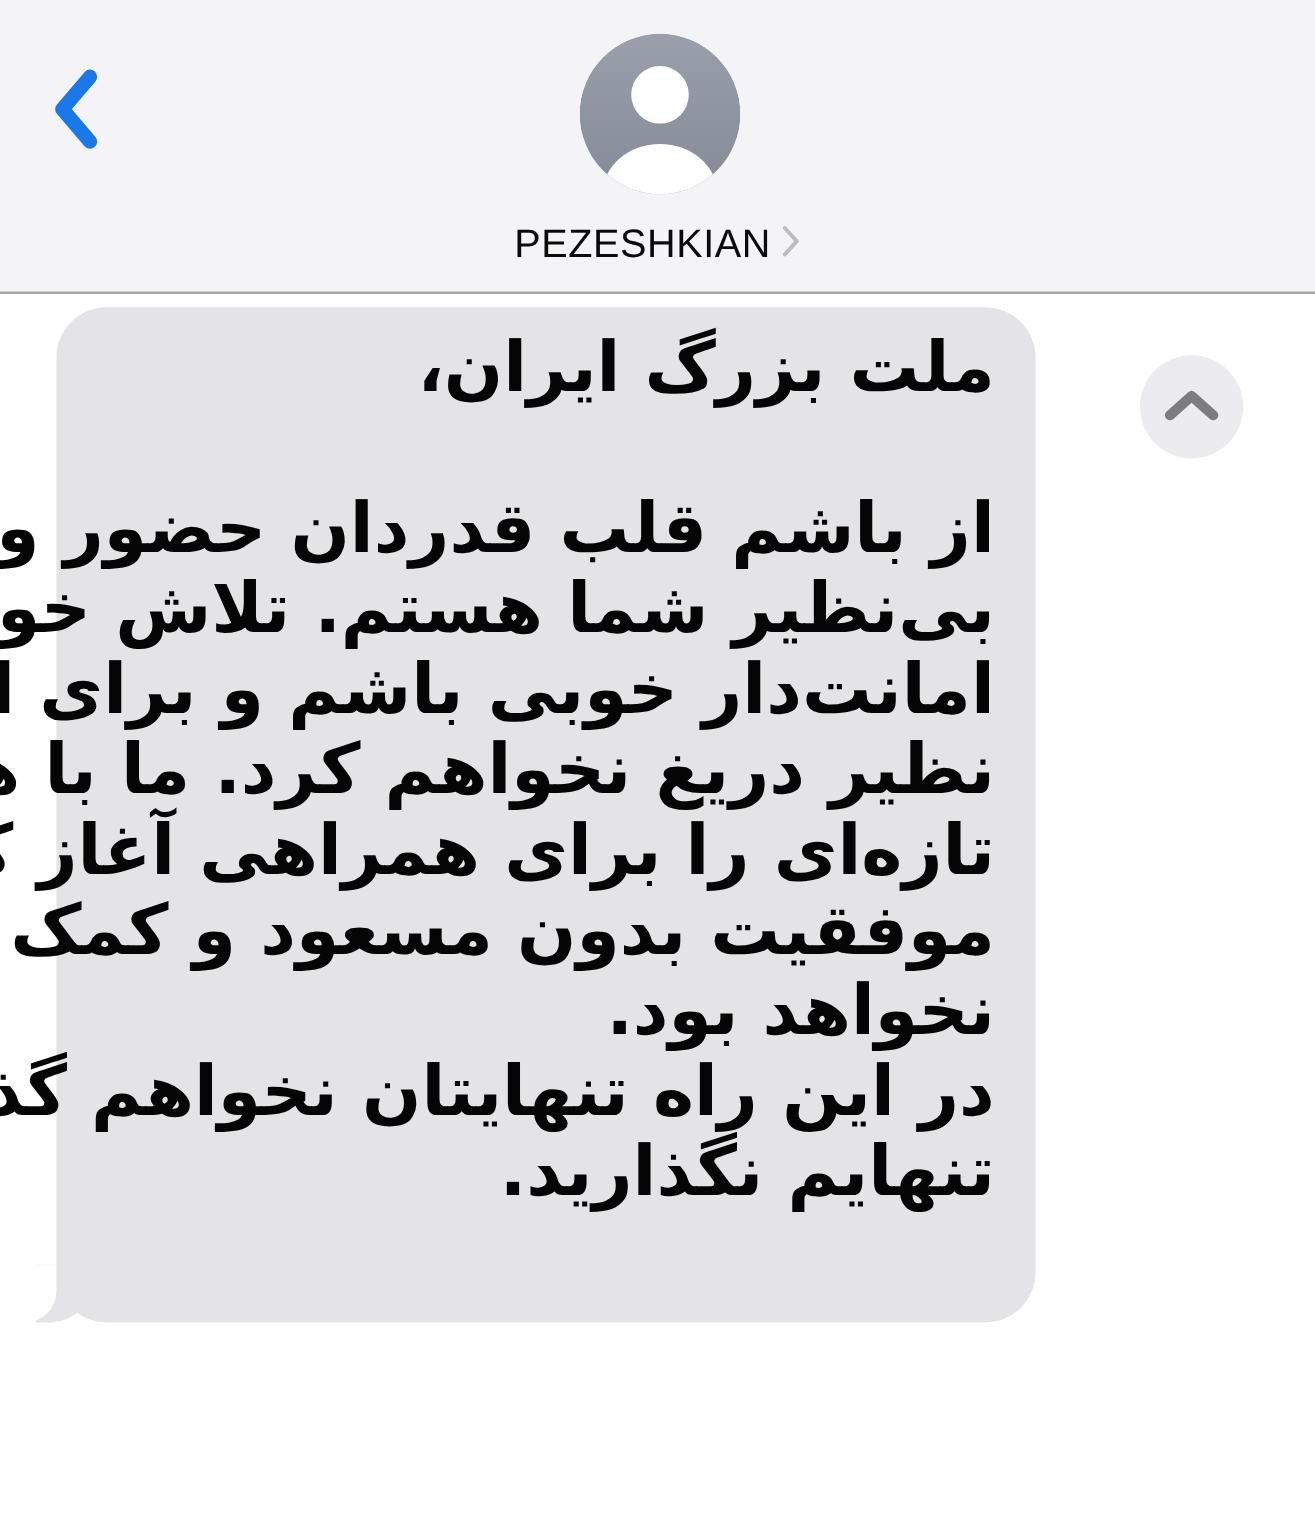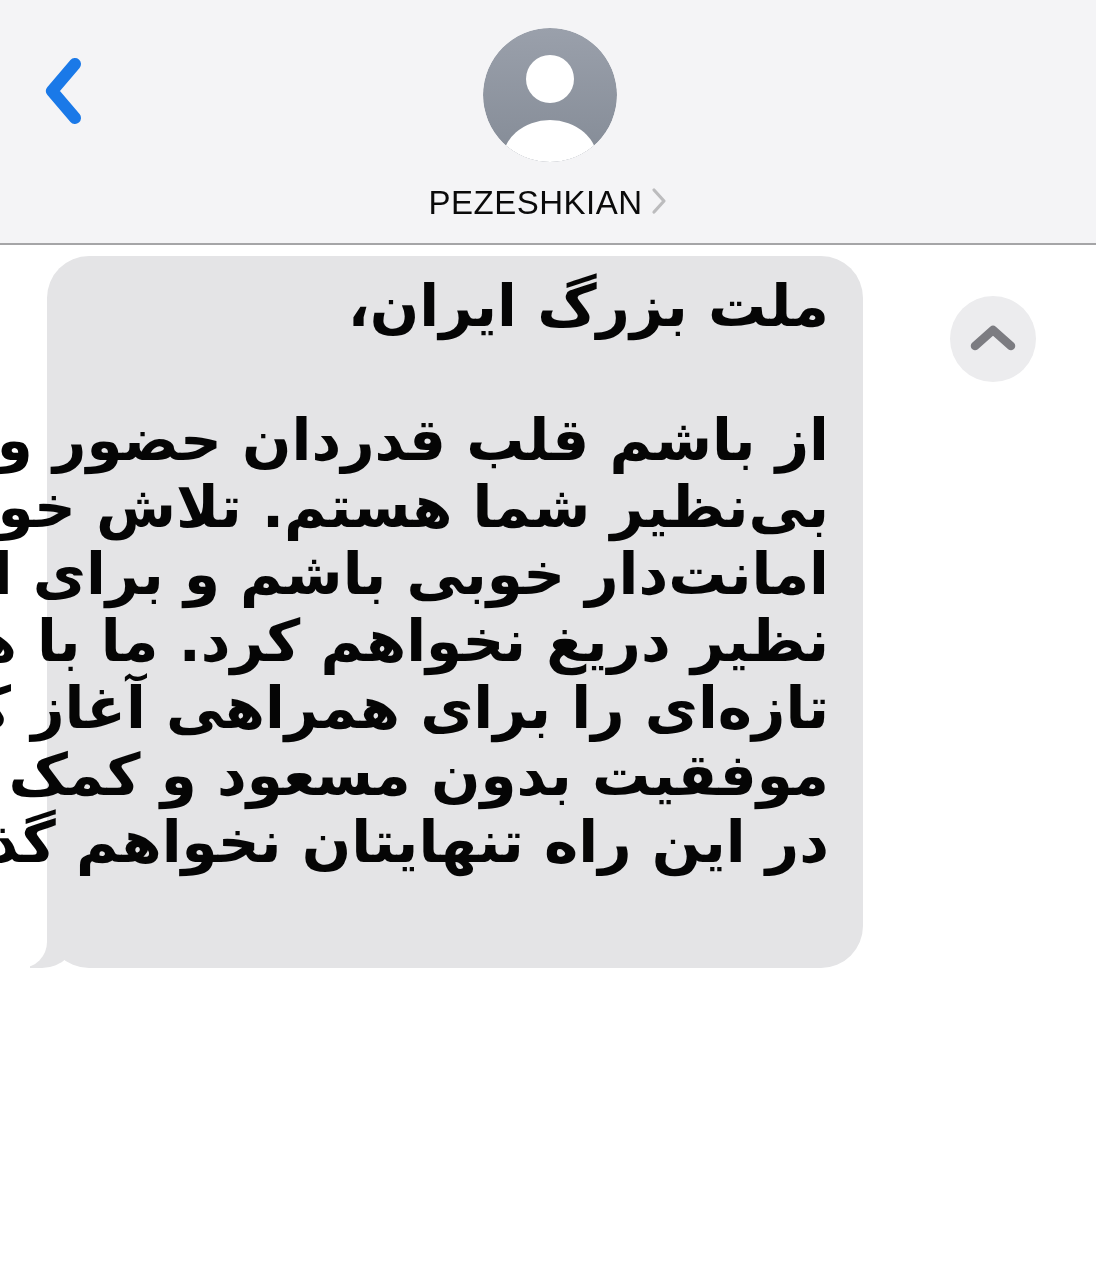--- a/index.html
+++ b/index.html
@@ -132,21 +132,23 @@
 
   <div class="bubble">
     <div class="msg-line">ملت بزرگ ایران،</div>
     <div class="msg-line"></div>
     <div class="msg-line">از باشم قلب قدردان حضور و همراهی</div>
     <div class="msg-line">بی‌نظیر شما هستم. تلاش خواهم کرد</div>
     <div class="msg-line">امانت‌دار خوبی باشم و برای ایران از هیچ</div>
     <div class="msg-line">نظیر دریغ نخواهم کرد. ما با هم مسیر</div>
     <div class="msg-line">تازه‌ای را برای همراهی آغاز کرده‌ایم و</div>
     <div class="msg-line">موفقیت بدون مسعود و کمک شما ممکن</div>
+    <div class="msg-line">نخواهد بود.</div>
     <div class="msg-line">در این راه تنهایتان نخواهم گذاشت،</div>
+    <div class="msg-line">تنهایم نگذارید.</div>
     <div class="msg-line"></div>
   </div>
 
   <button class="scroll-btn">
     <span>
       <svg width="48" height="28" viewBox="0 0 48 28">
         <polyline points="6,22 24,6 42,22" fill="none" stroke="var(--icon-gray, #7c7c81)" stroke-width="8.5" stroke-linecap="round" stroke-linejoin="round"></polyline>
       </svg>
     </span>
   </button>

